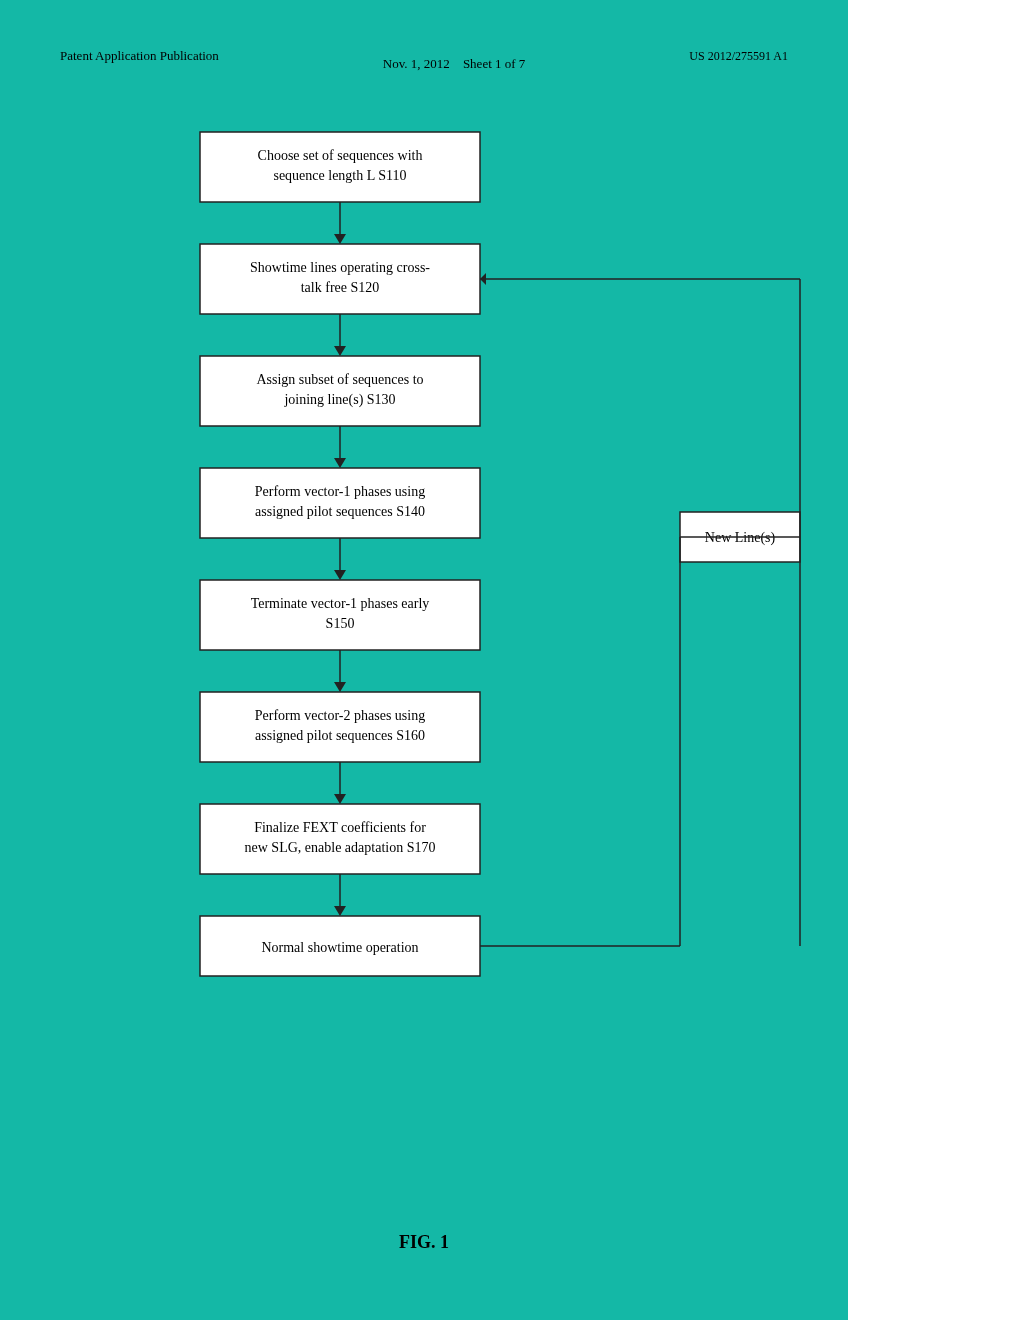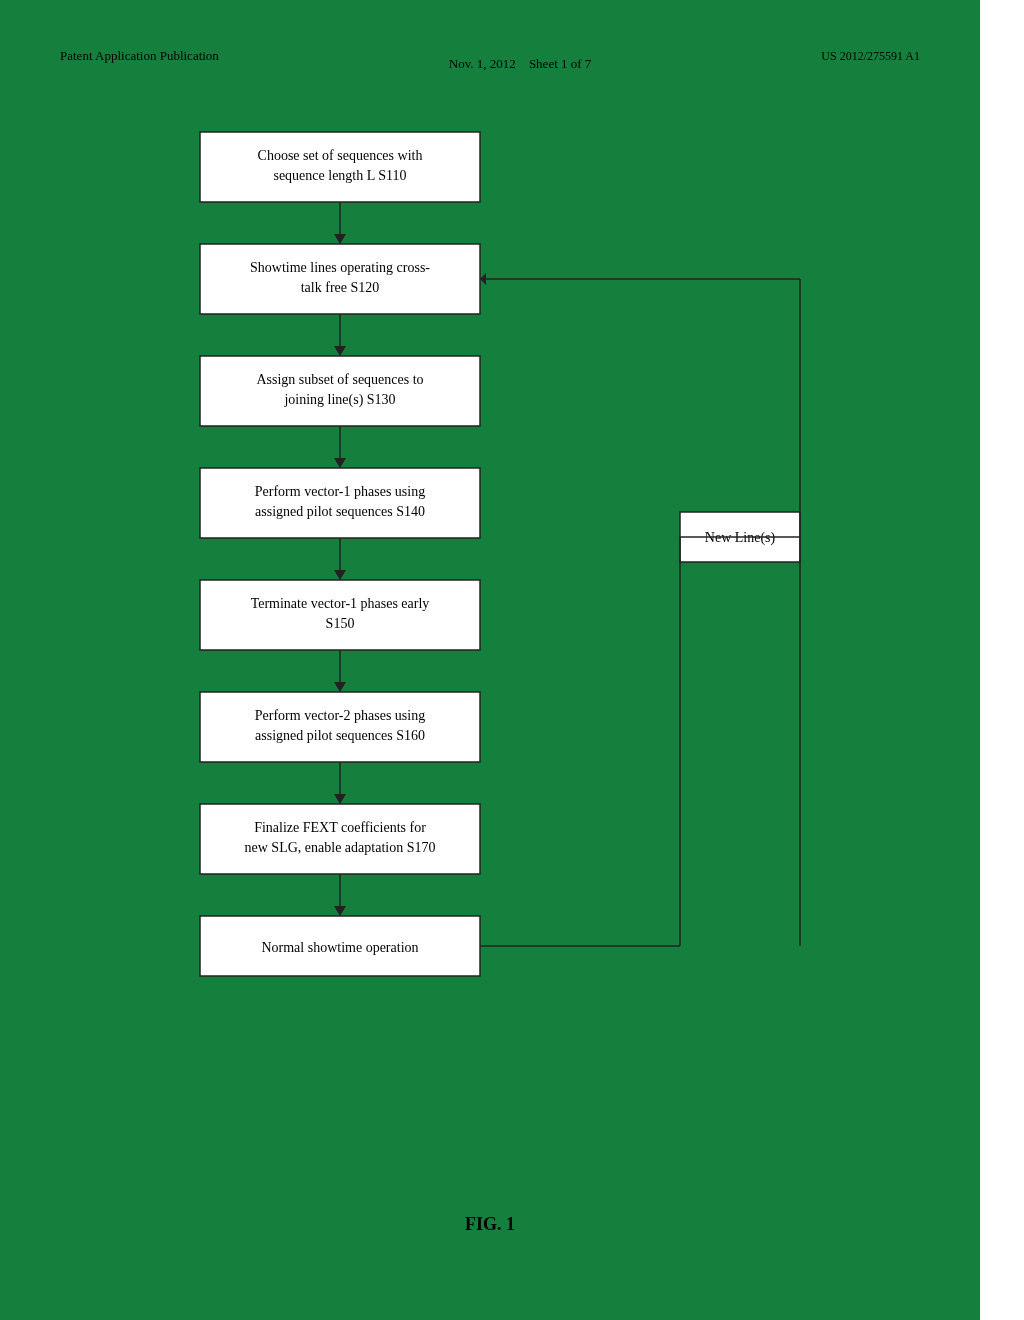--- a/index.html
+++ b/index.html
@@ -5,23 +5,23 @@
     * { box-sizing: border-box; margin: 0; padding: 0; }
     body {
       background: #fff;
       font-family: 'Times New Roman', Times, serif;
       width: 1024px;
       min-height: 1320px;
       position: relative;
     }
 
     .page {
-      width: 980px;
+      width: 848px;
       min-height: 1320px;
-      background: #15803d;
+      background: #14b8a6;
       padding: 40px 60px 40px 60px;
       position: relative;
     }
 
     .header {
       display: flex;
       justify-content: space-between;
       align-items: center;
       margin-bottom: 50px;
       font-size: 14px;
@@ -38,21 +38,21 @@
     }
 
     .header-right {
       font-size: 12px;
     }
 
     .figure-caption {
       text-align: center;
       font-size: 18px;
       font-weight: bold;
-      margin-top: 12px;
+      margin-top: 30px;
     }
 
     
     .flowchart-svg {
       display: block;
       margin: 0 auto;
     }
   </style>
 </head>
 <body>

